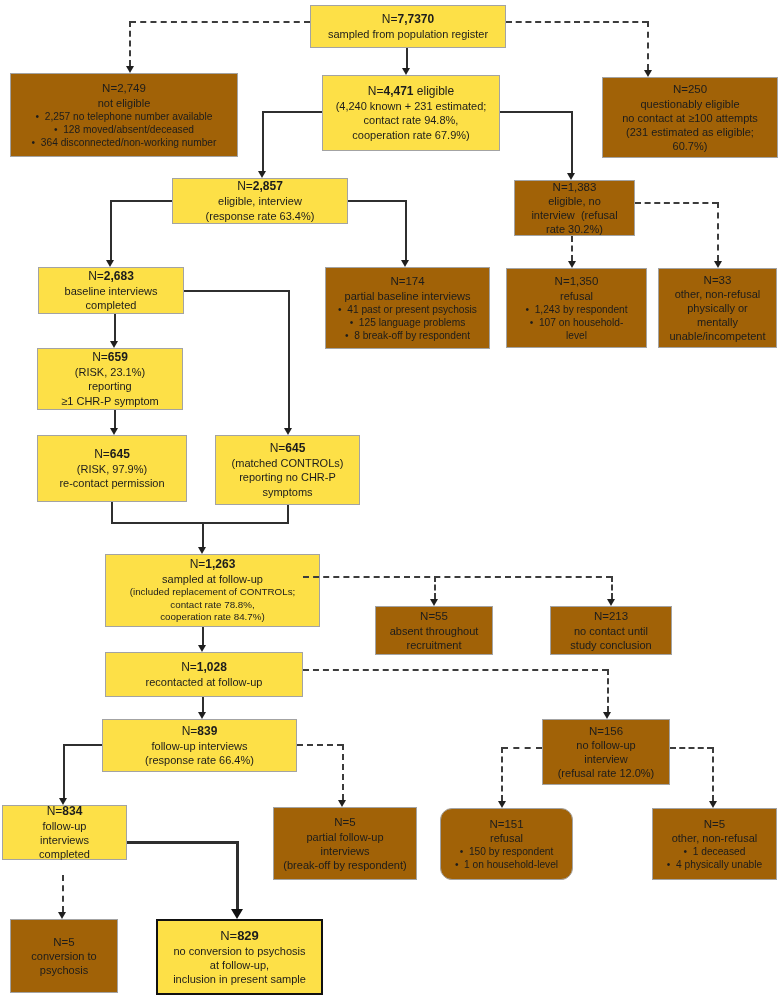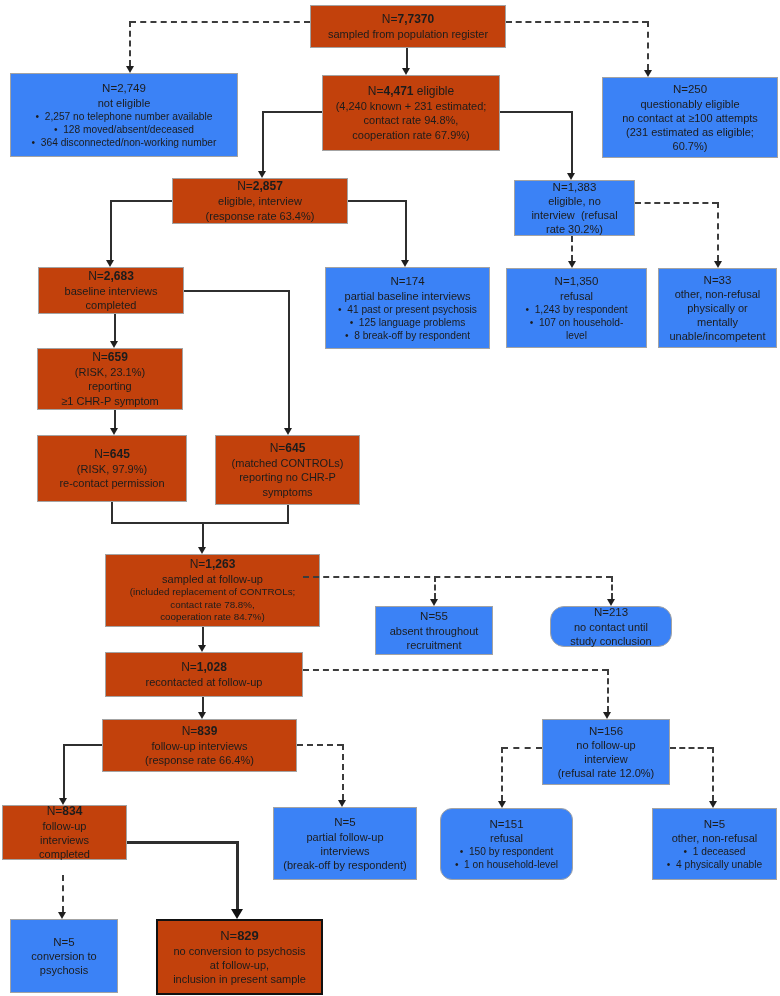--- a/index.html
+++ b/index.html
@@ -1,22 +1,22 @@
 <!DOCTYPE html>
 <html><head>
 <meta charset="utf-8">
 <style>
   html,body{margin:0;padding:0;background:#ffffff;}
   .stage{position:relative;width:780px;height:996px;background:#ffffff;overflow:hidden;
          font-family:"Liberation Sans","DejaVu Sans",sans-serif;color:#1c1c1c;}
   .box{position:absolute;box-sizing:border-box;border:1.5px solid #a3a3a3;
        display:flex;flex-direction:column;justify-content:center;align-items:center;
        text-align:center;font-size:11px;line-height:1.25;padding:2px 3px;}
-  .gray{background:#c2410c;}
-  .white{background:#3b82f6;}
+  .gray{background:#fde047;}
+  .white{background:#a16207;}
   .nh{font-size:12px;}
   .white .nh{font-size:11.5px;}
   .gray .nv{font-weight:700;}
   .bl div{line-height:1.28;}
   
   #bx-top{left:310px;top:5px;width:196px;height:43px;}
   #bx-noteligible{left:10px;top:73px;width:228px;height:84px;}
   #bx-noteligible .bl div:nth-child(n+2){font-size:10.2px;}
   #bx-eligible{left:322px;top:75px;width:178px;height:76px;}
   #bx-questionably{left:602px;top:77px;width:176px;height:81px;}
@@ -27,21 +27,21 @@
   #bx-partialbase .bl div:nth-child(n+2){font-size:10.2px;}
   #bx-refusal1350{left:506px;top:268px;width:141px;height:80px;}
   #bx-refusal1350 .bl div:nth-child(n+2){font-size:10.2px;}
   #bx-other33{left:658px;top:268px;width:119px;height:80px;}
   #bx-risk659{left:37px;top:348px;width:146px;height:62px;}
   #bx-risk645{left:37px;top:435px;width:150px;height:67px;}
   #bx-controls645{left:215px;top:435px;width:145px;height:70px;}
   #bx-sampledfu{left:105px;top:554px;width:215px;height:73px;}
   #bx-sampledfu .bl div:nth-child(n+2){font-size:9.8px;}
   #bx-absent55{left:375px;top:606px;width:118px;height:49px;}
-  #bx-nocontact213{left:550px;top:606px;width:122px;height:41px;border-radius:14px;}
+  #bx-nocontact213{left:550px;top:606px;width:122px;height:49px;}
   #bx-recontacted{left:105px;top:652px;width:198px;height:45px;}
   #bx-fu839{left:102px;top:719px;width:195px;height:53px;}
   #bx-nofu156{left:542px;top:719px;width:128px;height:66px;}
   #bx-comp834{left:2px;top:805px;width:125px;height:55px;}
   #bx-partial5{left:273px;top:807px;width:144px;height:73px;}
   #bx-refusal151{left:440px;top:808px;width:133px;height:72px;border-radius:12px;}
   #bx-refusal151 .bl div:nth-child(n+2){font-size:10.2px;}
   #bx-other5{left:652px;top:808px;width:125px;height:72px;}
   #bx-other5 .bl div:nth-child(n+2){font-size:10.2px;}
   #bx-conv5{left:10px;top:919px;width:108px;height:74px;}

